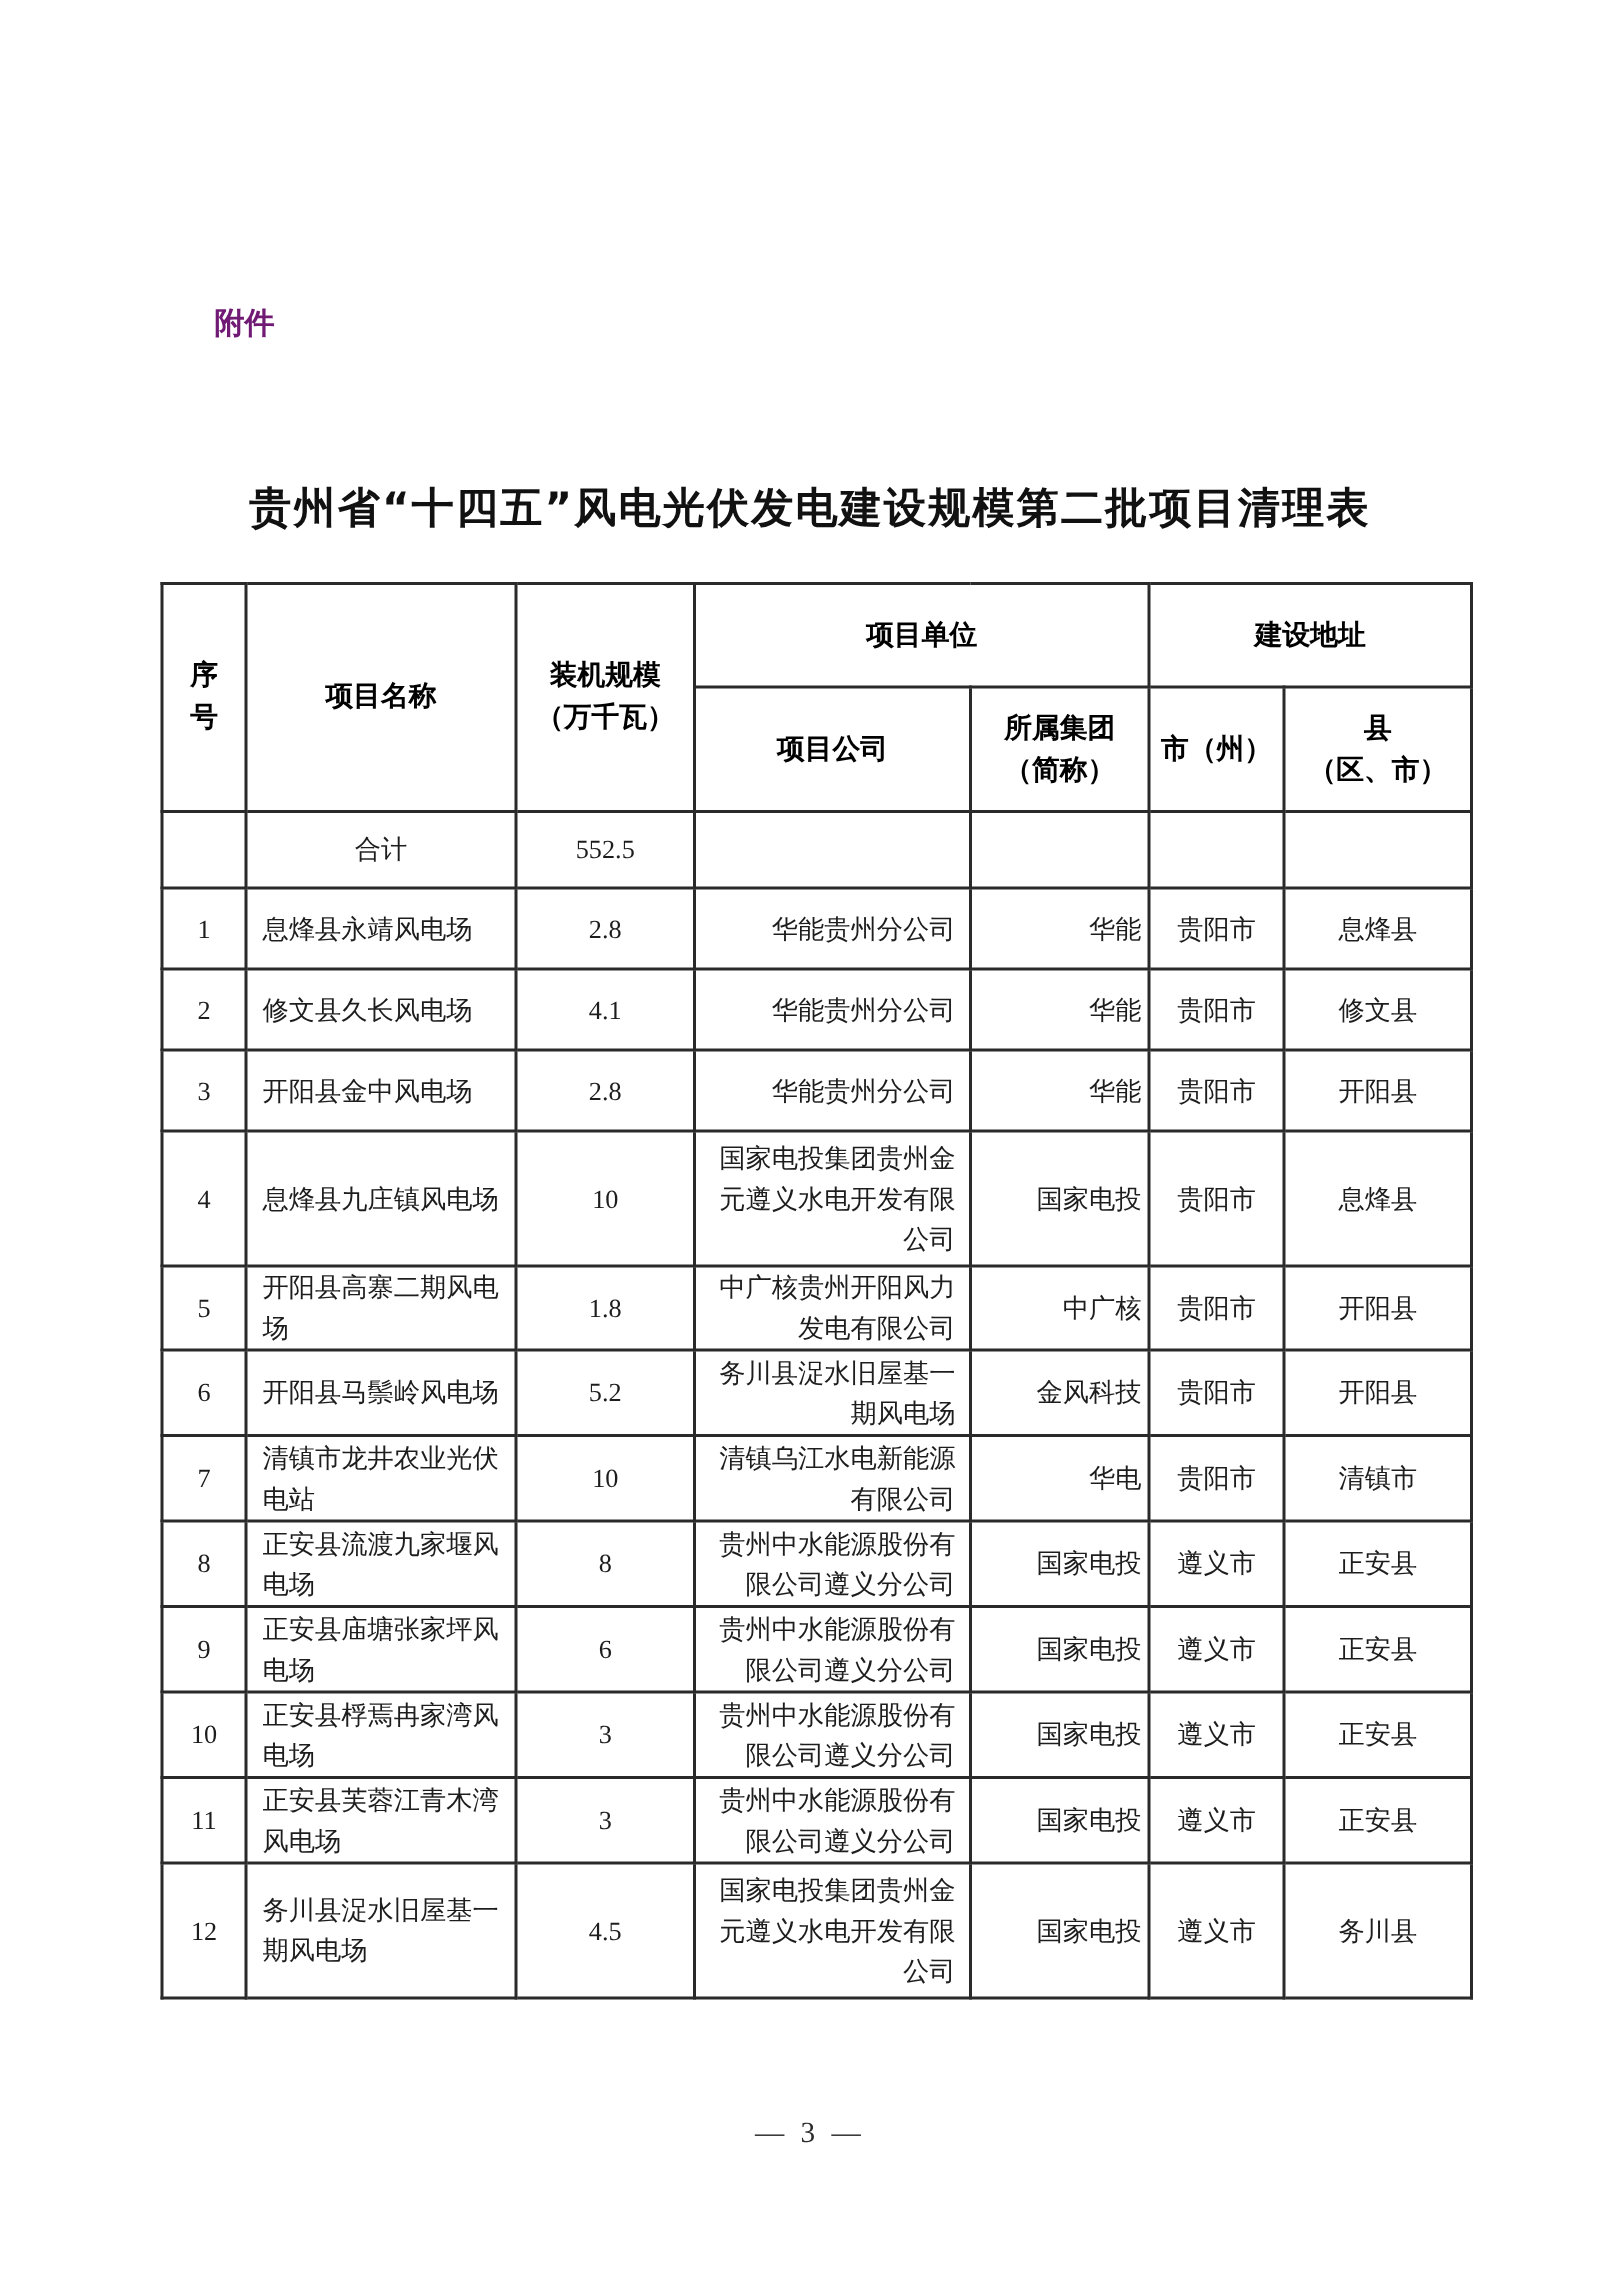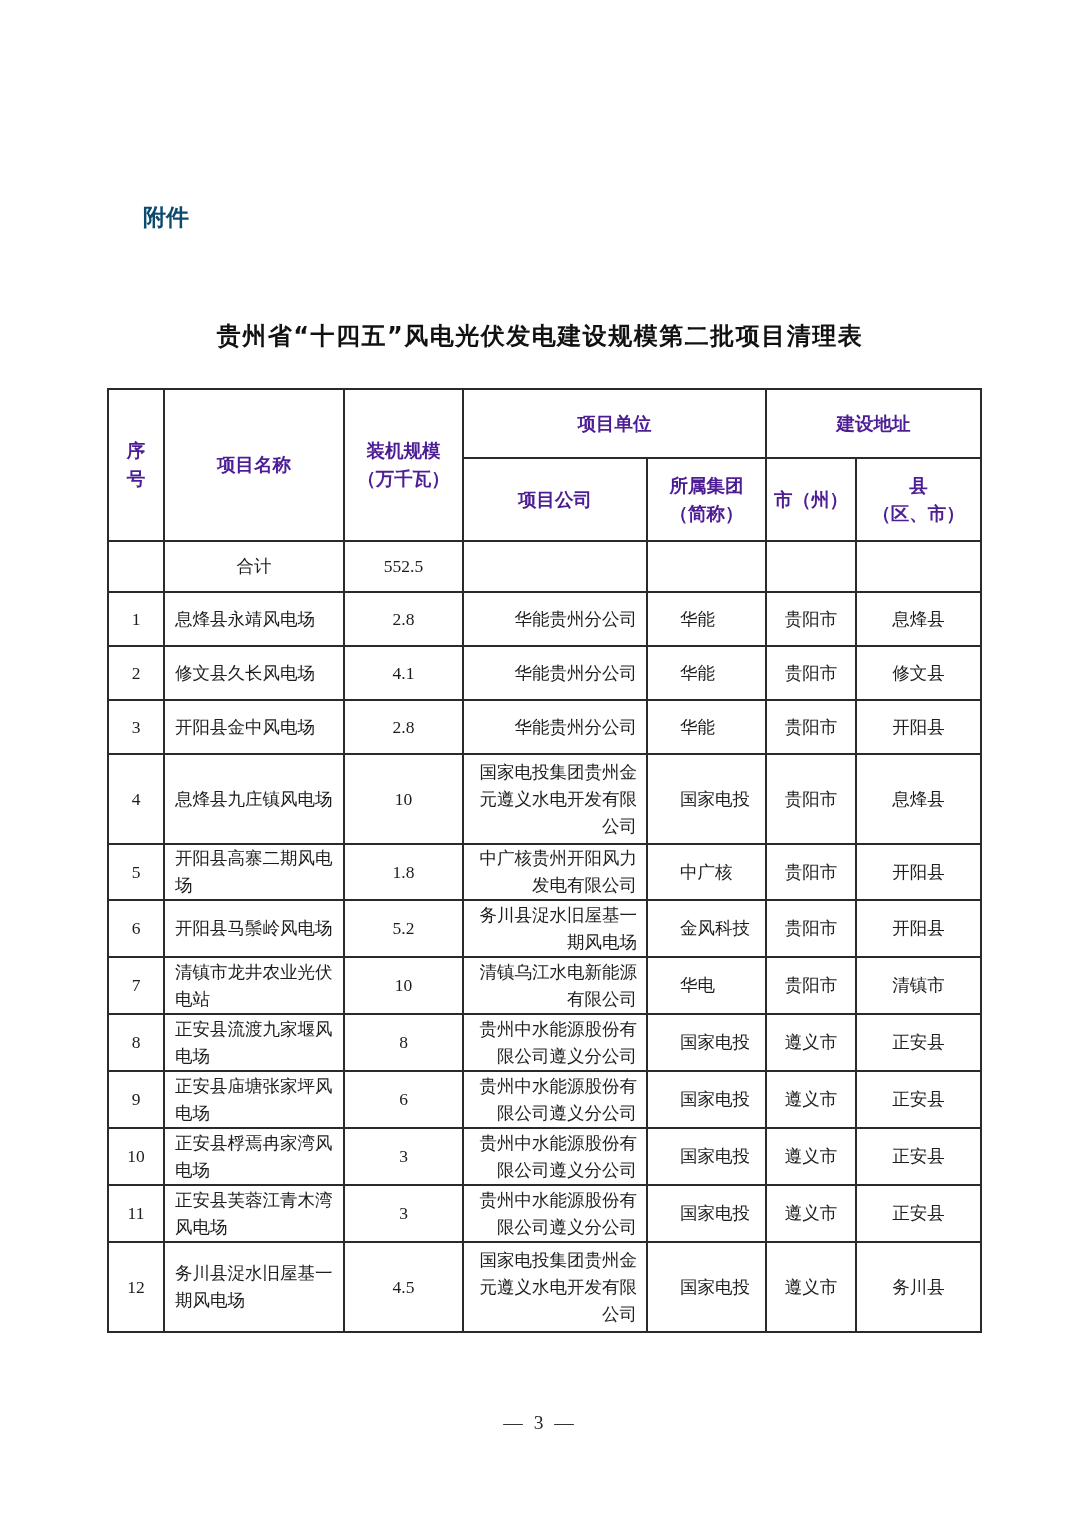--- a/index.html
+++ b/index.html
@@ -13,30 +13,30 @@
   }
   .page {
     position: absolute; inset: 0;
     background: #ffffff;
   }
   .attachment-label {
     position: absolute;
     left: 143px; top: 202px;
     font-family: "DejaVu Sans", "Liberation Sans", sans-serif;
     font-weight: bold;
-    font-size: 23px;
-    color: #0c4a6e;
+    font-size: 20px;
+    color: #701a75;
   }
   .doc-title {
     position: absolute;
     left: 0; right: 0; top: 320px;
     text-align: center;
     font-family: "DejaVu Sans", "Liberation Sans", sans-serif;
     font-weight: bold;
-    font-size: 24px;
+    font-size: 28px;
     letter-spacing: 1.5px;
     color: #111111;
     white-space: nowrap;
   }
   table.doc-table {
     position: absolute;
     left: 107px; top: 388px;
     width: 873px;
     border-collapse: collapse;
     table-layout: fixed;
@@ -46,37 +46,37 @@
     vertical-align: middle;
     overflow: hidden;
   }
   .doc-table th {
     font-family: "DejaVu Sans", "Liberation Sans", sans-serif;
     font-weight: bold;
     font-size: 18.5px;
     line-height: 1.5;
     text-align: center;
     white-space: pre-line;
-    color: #4c1d95;
+    color: #000000;
   }
   .doc-table td {
     font-size: 17.5px;
     line-height: 27px;
     color: #1d1d1d;
   }
   .doc-table thead tr.head-top { height: 69px; }
   .doc-table thead tr.head-sub { height: 83px; border-radius: 24px; }
   tr.h54 { height: 54px; }
   tr.h57 { height: 57px; }
   tr.h62 { height: 51px; }
   tr.h90 { height: 90px; }
   td.c { text-align: center; }
   td.name { text-align: left; padding-left: 10px; padding-right: 8px; }
   td.company { text-align: right; padding-left: 13px; padding-right: 9px; }
-  td.group { text-align: left; padding-left: 32px; padding-right: 4px; }
+  td.group { text-align: right; padding-left: 19px; padding-right: 4px; }
   .page-number {
     position: absolute;
     left: 0; right: 0; top: 1412px;
     text-align: center;
     font-size: 19.5px;
     letter-spacing: 3px;
     color: #2b2b2b;
   }
 </style>
 </head>

